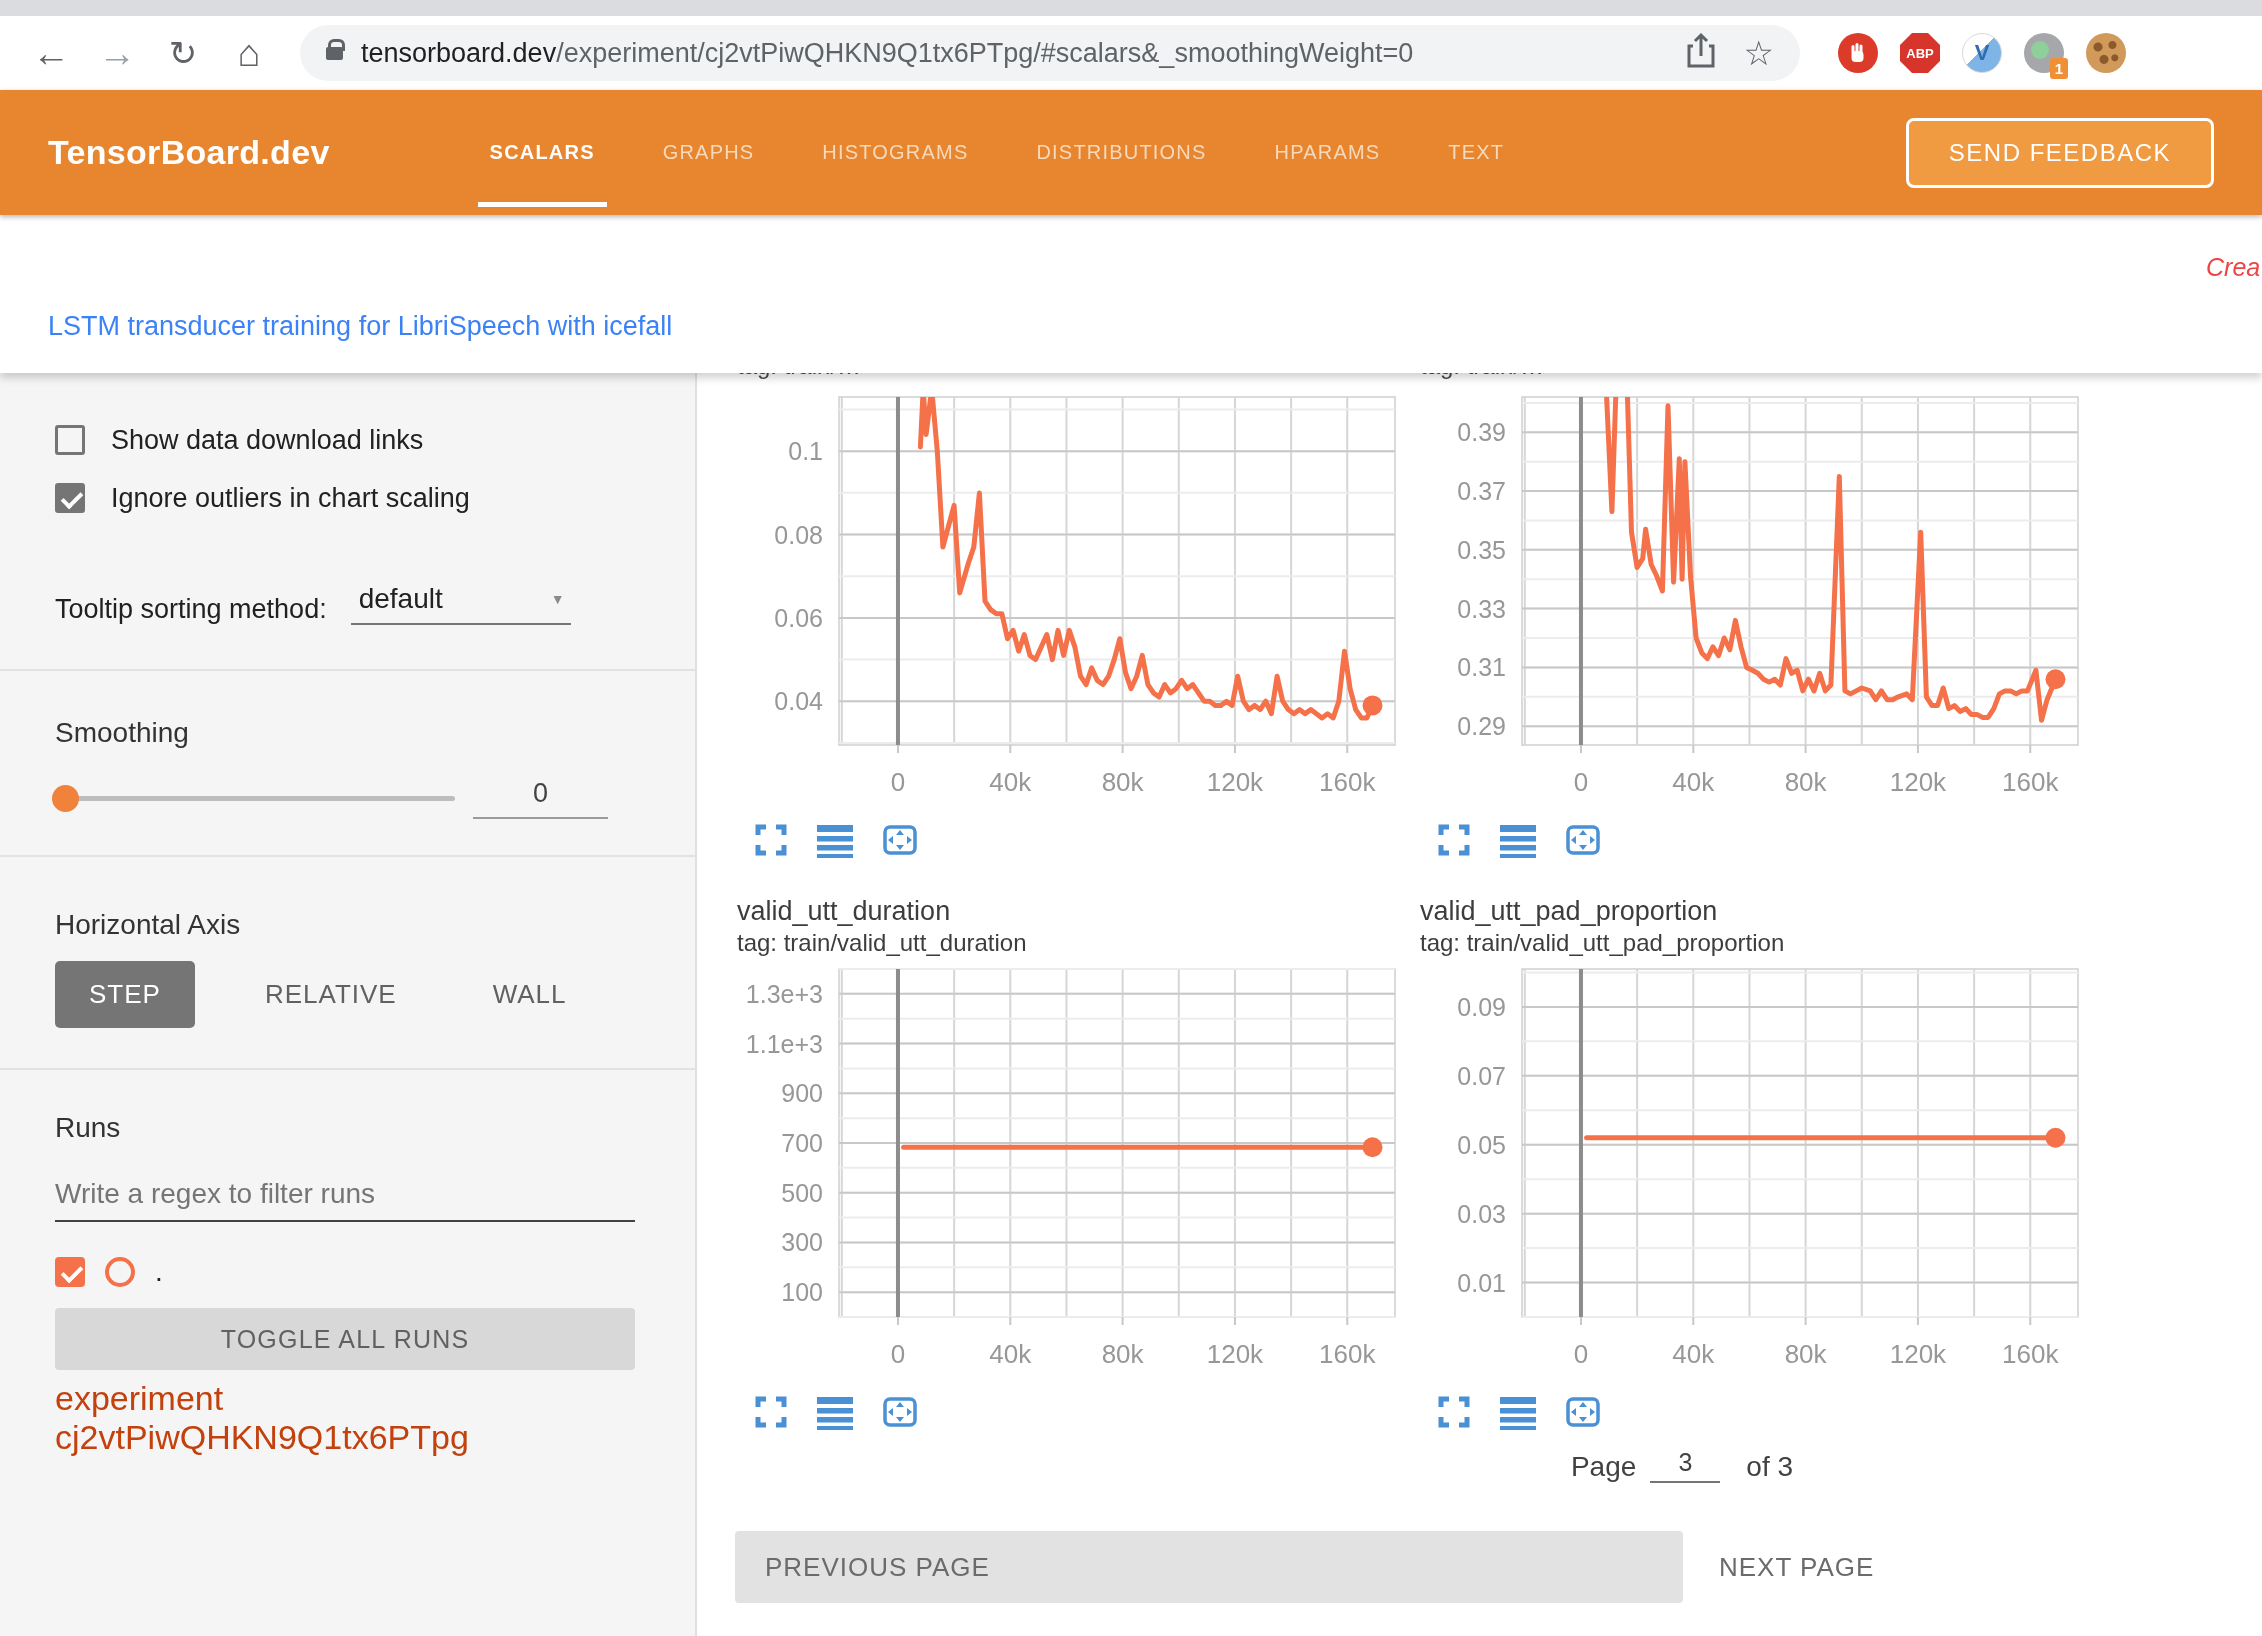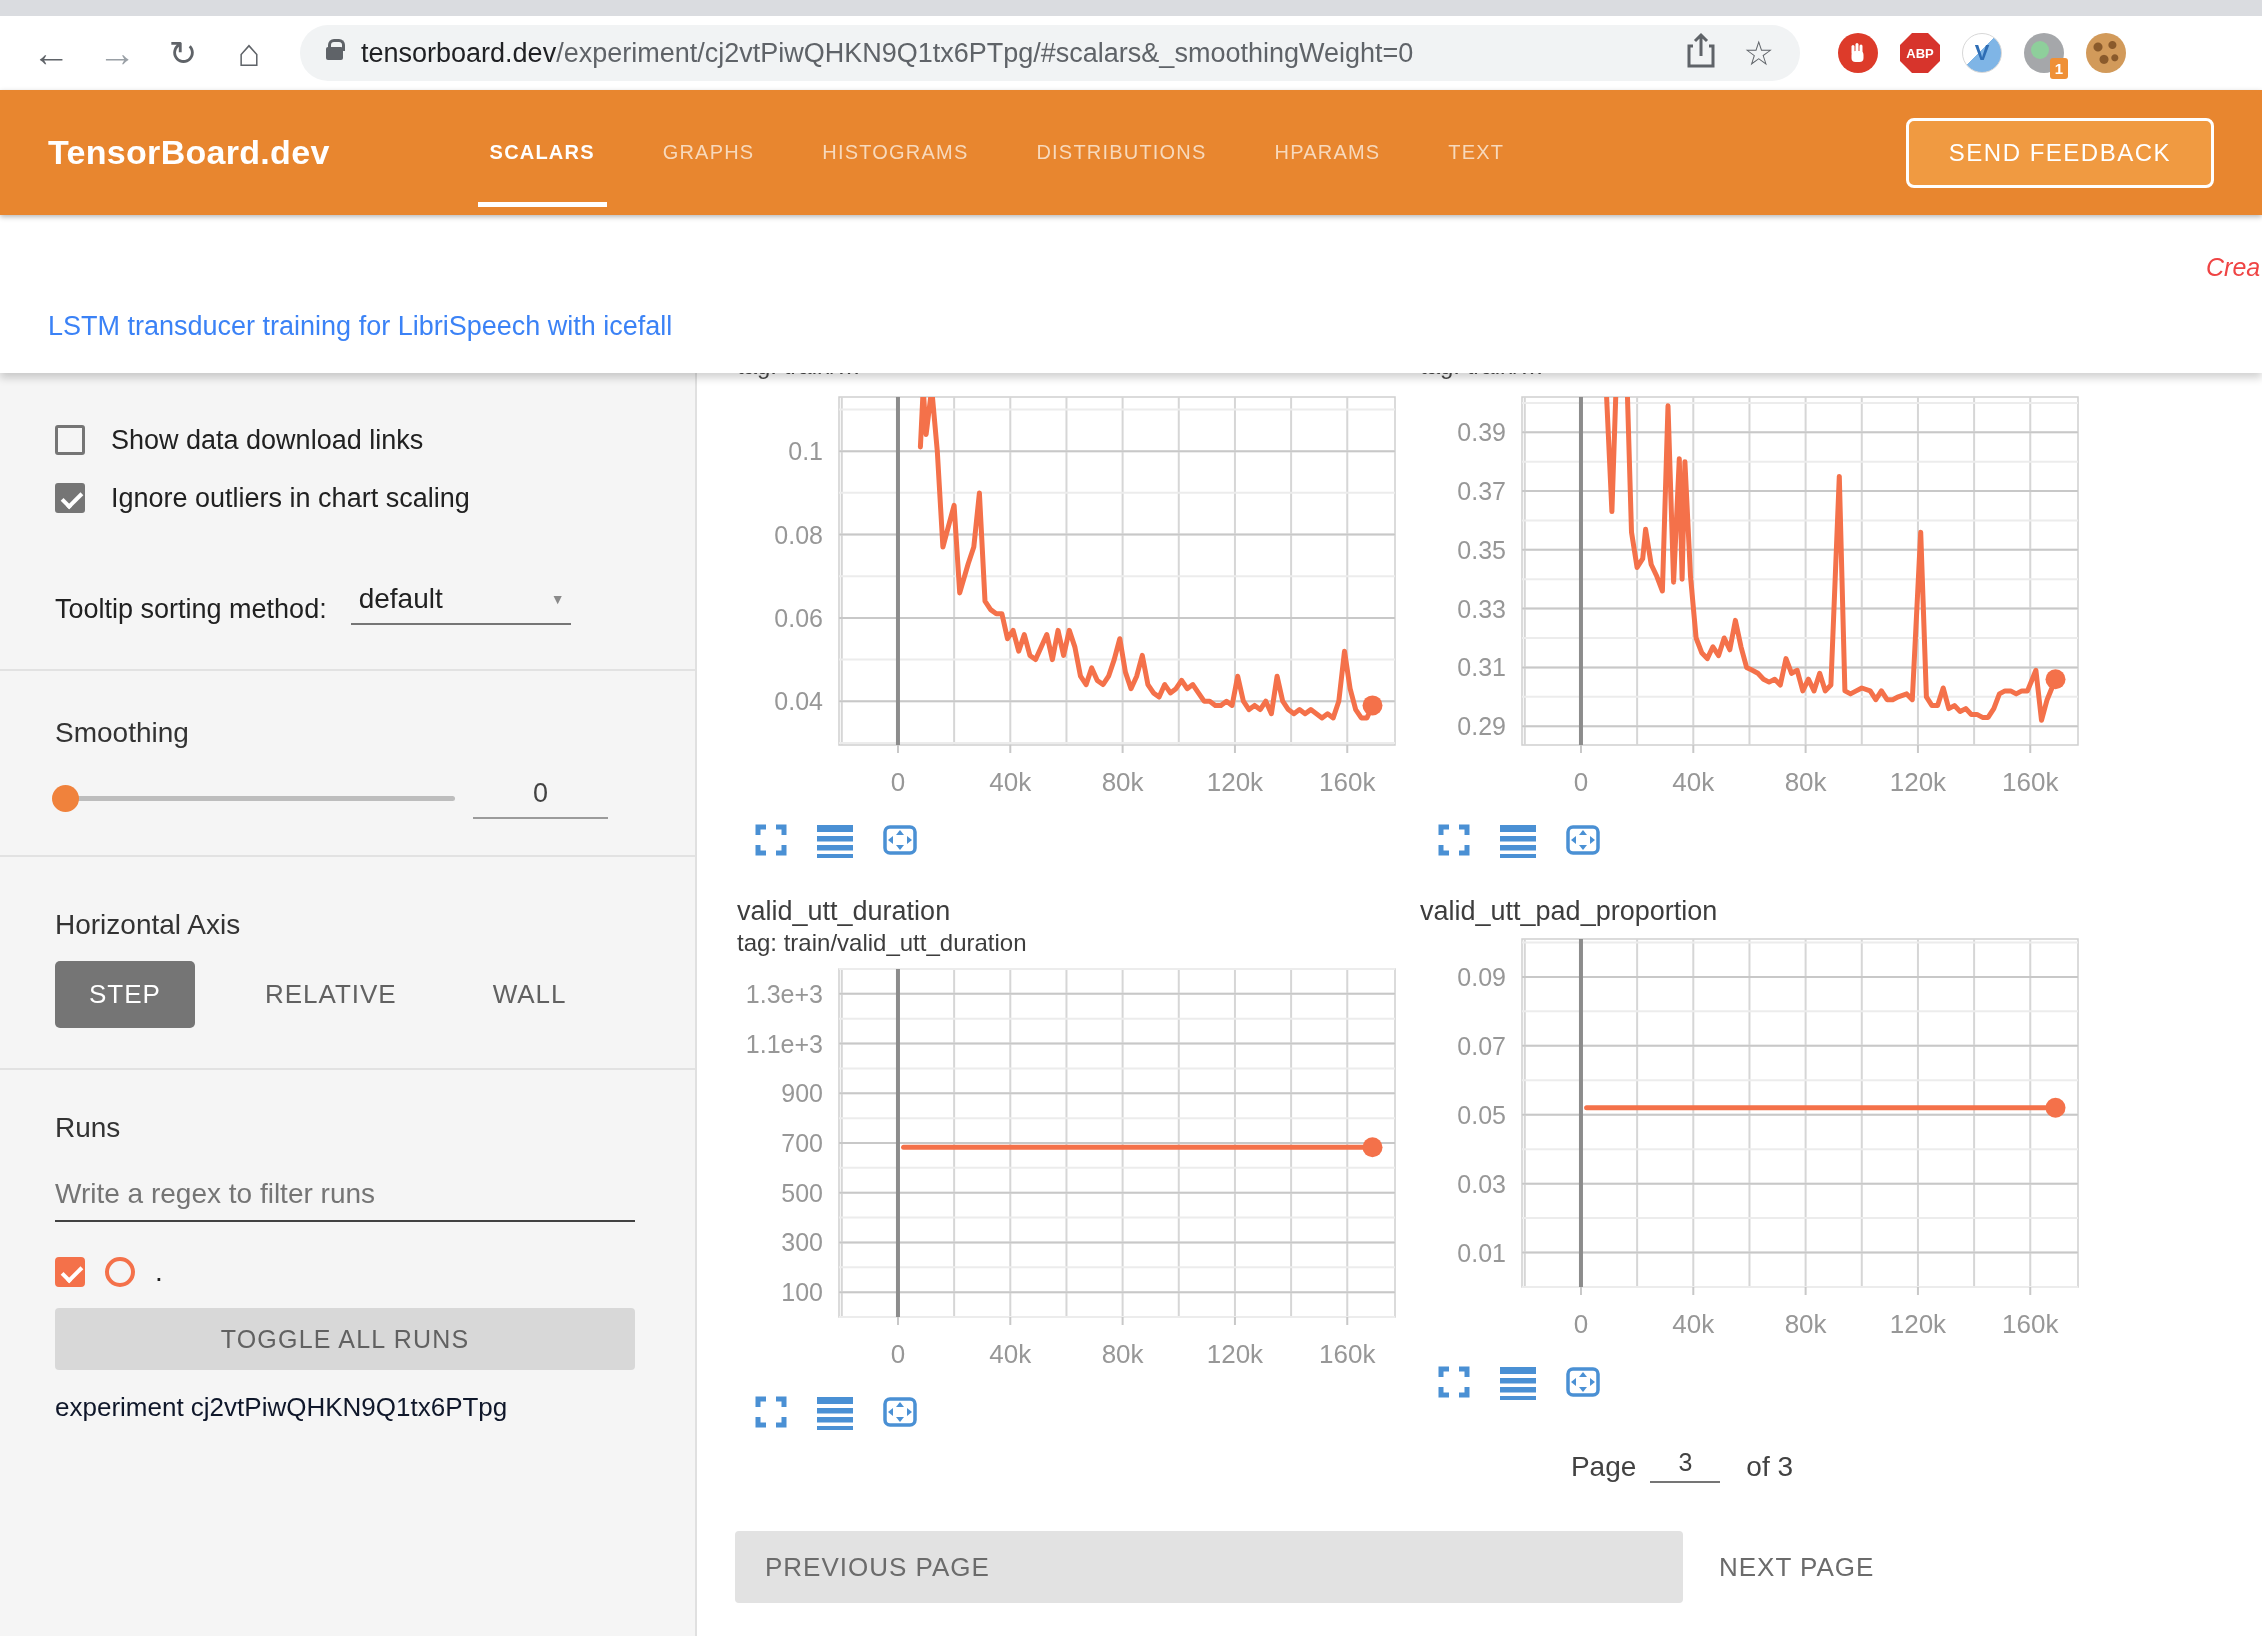--- a/index.html
+++ b/index.html
@@ -100,21 +100,21 @@
   .axis-btn.selected { background:#757575; color:#fff; padding:18px 34px; }
 
   .filter-input { margin-top:34px; border-bottom:2px solid #424242; padding-bottom:10px;
     font-size:28px; color:#757575; cursor:text; }
   .run-row { display:flex; align-items:center; margin-top:30px; height:40px; gap:20px; }
   .run-circle { width:30px; height:30px; border:4px solid #f4714a; border-radius:50%; flex:none; }
   .run-name { font-size:28px; color:#212121; }
   .toggle-btn { margin-top:16px; background:#d8d8d8; border-radius:4px; height:62px;
     display:flex; align-items:center; justify-content:center; font-size:25px;
     letter-spacing:1.2px; color:#616161; cursor:pointer; }
-  .exp-name { margin-top:22px; font-size:26px; color:#0f172a; }
+  .exp-name { margin-top:9px; font-size:34px; color:#c2410c; }
 
   
   .content { flex:1; background:#fff; padding-left:30px; overflow:hidden; }
   .partial-row { height:12px; overflow:hidden; display:flex; }
   .partial-row span { display:block; width:683px; line-height:34px; margin-top:-24px;
     font-size:24px; color:#4a4a4a; padding-left:10px; }
   .charts-grid { display:flex; flex-wrap:wrap; width:1370px; }
   .chart-card { width:683px; }
   .chart-title { font-size:27px; color:#3d3d3d; margin:34px 0 2px 10px; }
   .chart-tag { font-size:24px; color:#3d3d3d; margin-left:10px; }
@@ -512,20 +512,21 @@
                   <path d="M7 18 l5 -4 v8 z"></path>
                   <path d="M31 18 l-5 -4 v8 z"></path>
                 </g>
               </svg>
           </span>
         </div>
       </div>
 
       <div class="chart-card">
         <div class="chart-title">valid_utt_pad_proportion</div>
+        <div class="chart-tag">tag: train/valid_utt_pad_proportion</div>
         <svg class="chart" width="683" height="415" viewBox="0 0 683 415">
             <rect x="112" y="8" width="556" height="348" fill="#fff" stroke="#cfcfcf" stroke-width="1.5"></rect>
             <line x1="114.8080808080808" y1="8" x2="114.8080808080808" y2="356" stroke="#d6d6d6" stroke-width="2"></line>
             <line x1="170.96969696969697" y1="8" x2="170.96969696969697" y2="356" stroke="#d6d6d6" stroke-width="2"></line>
             <line x1="227.13131313131314" y1="8" x2="227.13131313131314" y2="356" stroke="#d6d6d6" stroke-width="2"></line>
             <line x1="283.2929292929293" y1="8" x2="283.2929292929293" y2="356" stroke="#d6d6d6" stroke-width="2"></line>
             <line x1="339.4545454545455" y1="8" x2="339.4545454545455" y2="356" stroke="#d6d6d6" stroke-width="2"></line>
             <line x1="395.6161616161616" y1="8" x2="395.6161616161616" y2="356" stroke="#d6d6d6" stroke-width="2"></line>
             <line x1="451.7777777777778" y1="8" x2="451.7777777777778" y2="356" stroke="#d6d6d6" stroke-width="2"></line>
             <line x1="507.93939393939394" y1="8" x2="507.93939393939394" y2="356" stroke="#d6d6d6" stroke-width="2"></line>

